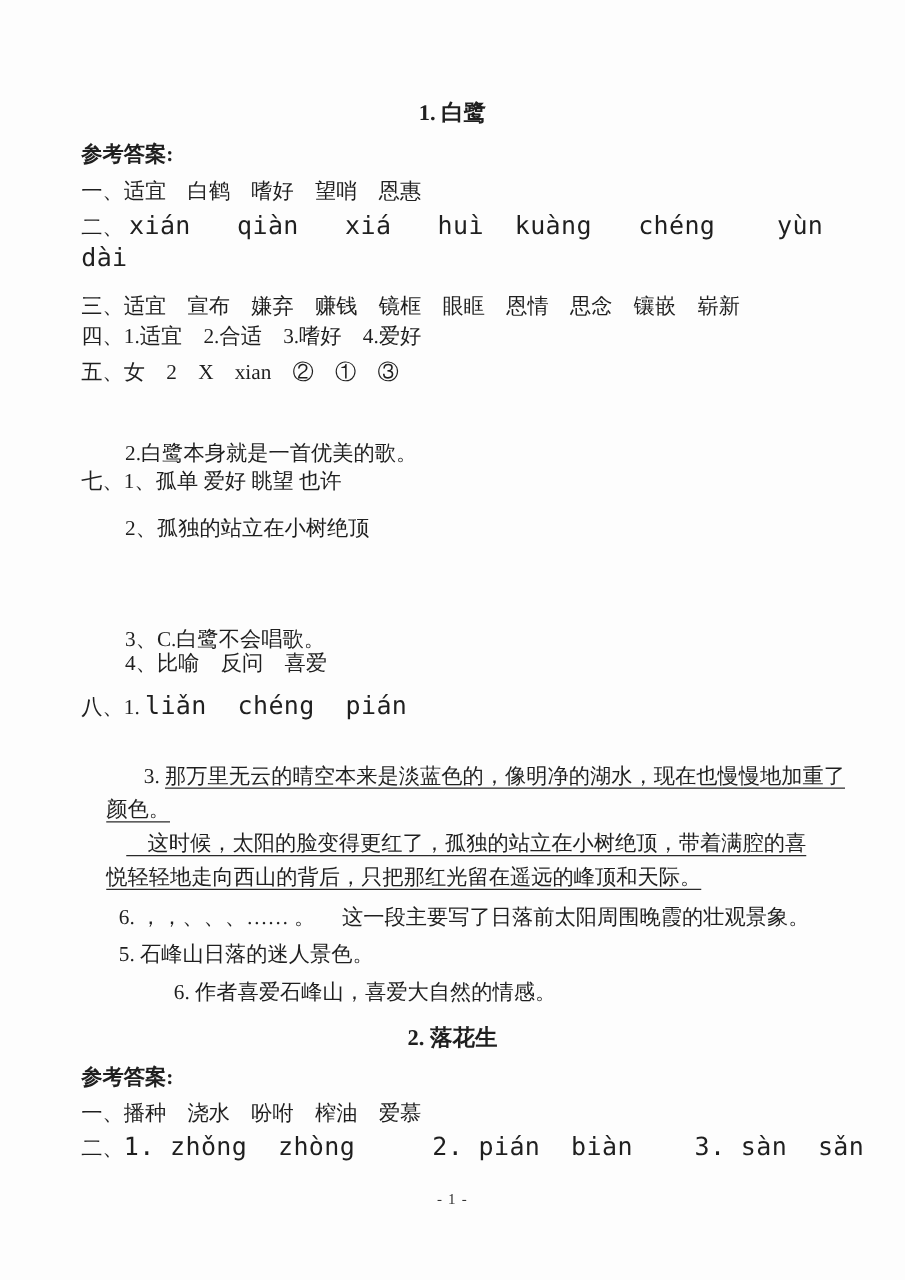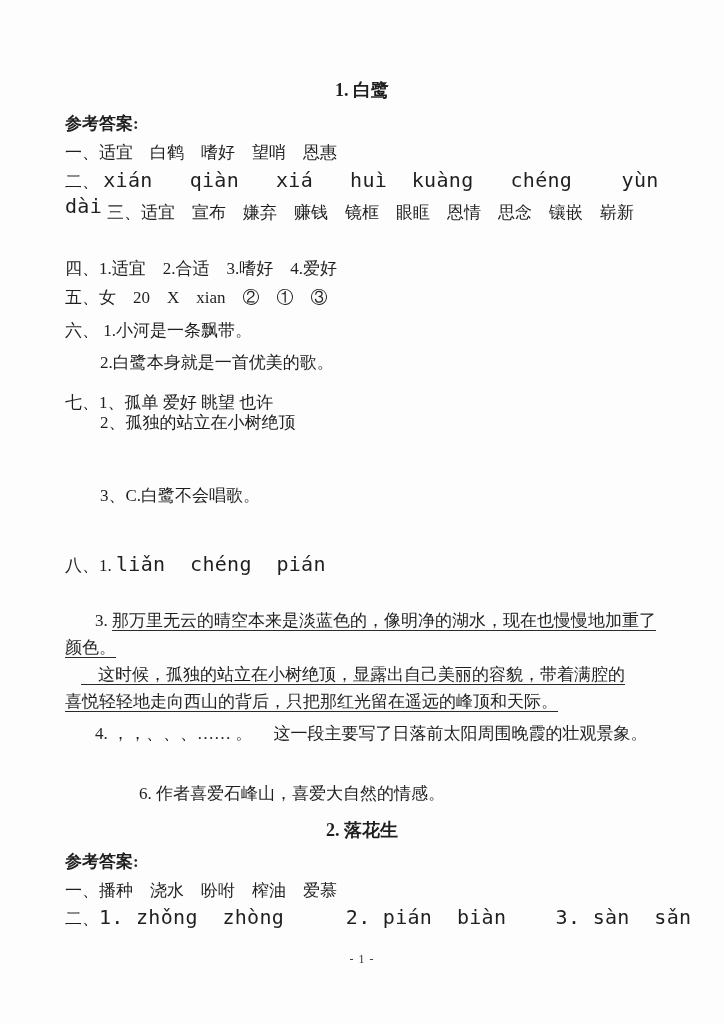--- a/index.html
+++ b/index.html
@@ -28,34 +28,34 @@
     font-family:"DejaVu Sans Mono", monospace;
     font-size:20px;
     letter-spacing:.3px;
   }
   .u{
     text-decoration:underline;
     text-decoration-thickness:1px;
     text-underline-offset:4px;
     text-decoration-color:#2a2a2a;
   }
-  .wrapblock{line-height:27px;}
+  .wrapblock{line-height:27px;margin-left:20px;}
   #p-title1{top:78px;}
   #p-ref1{top:111px;}
   #p-q1{top:140px;}
   #p-q2{top:168px;}
-  #p-q3{top:200px;margin-left:42px;}
+  #p-q3{top:232px;}
   #p-q4{top:256px;}
   #p-q5{top:285px;}
   #p-q6-1{top:318px;}
   #p-q6-2{top:350px;text-align:center;}
   #p-q6-3{top:371px;}
-  #p-q7-1{top:390px;}
+  #p-q7-1{top:372px;}
   #p-q7-2{top:410px;}
-  #p-q7-3{top:483px;}
+  #p-q7-3{top:499px;}
   #p-q7-4{top:518px;}
   #p-q8-1{top:552px;}
   #p-q8-2{top:580px;}
   #p-q8-3{top:607px;width:602px;text-indent:30px;}
   #p-q8-3b{top:661px;width:562px;text-indent:16px;}
   #p-q8-4{top:721px;}
   #p-q8-5{top:751px;}
   #p-q8-6{top:781px;margin-left:44px;}
   #p-title2{top:818px;}
   #p-ref2{top:849px;}
@@ -73,43 +73,44 @@
   <p class="line b" id="p-ref1">参考答案:</p>
 
   <p class="line" id="p-q1">一、适宜　白鹤　嗜好　望哨　恩惠</p>
 
   <p class="line" id="p-q2"><span>二、 </span><span class="pinyin">xián   qiàn   xiá   huì  kuàng   chéng    yùn   dài</span></p>
 
   <p class="line" id="p-q3">三、适宜　宣布　嫌弃　赚钱　镜框　眼眶　恩情　思念　镶嵌　崭新</p>
 
   <p class="line" id="p-q4">四、1.适宜　2.合适　3.嗜好　4.爱好</p>
 
-  <p class="line" id="p-q5">五、女　20　X　xian　②　①　③</p>
+  <p class="line" id="p-q5">五、女　2　X　xian　②　①　③</p>
 
-  <p class="line" id="p-q6-1">六、 1.小河是一条飘带。</p>
 
   <p class="line ind1" id="p-q6-2">2.白鹭本身就是一首优美的歌。</p>
 
 
   <p class="line" id="p-q7-1">七、1、孤单 爱好 眺望 也许</p>
 
   <p class="line ind1" id="p-q7-2">2、孤独的站立在小树绝顶</p>
 
   <p class="line ind1" id="p-q7-3">3、C.白鹭不会唱歌。</p>
 
+  <p class="line ind1" id="p-q7-4">4、比喻　反问　喜爱</p>
 
   <p class="line" id="p-q8-1"><span>八、1. </span><span class="pinyin">liǎn  chéng  pián</span></p>
 
 
   <p class="line wrapblock" id="p-q8-3"><span>3. </span><span class="u">那万里无云的晴空本来是淡蓝色的，像明净的湖水，现在也慢慢地加重了颜色。</span></p>
 
-  <p class="line wrapblock" id="p-q8-3b"><span class="u">　这时候，孤独的站立在小树绝顶，显露出自己美丽的容貌，带着满腔的喜悦轻轻地走向西山的背后，只把那红光留在遥远的峰顶和天际。</span></p>
+  <p class="line wrapblock" id="p-q8-3b"><span class="u">　这时候，太阳的脸变得更红了，孤独的站立在小树绝顶，带着满腔的喜悦轻轻地走向西山的背后，只把那红光留在遥远的峰顶和天际。</span></p>
 
-  <p class="line ind2" id="p-q8-4">4. ，，、、、…… 。　 这一段主要写了日落前太阳周围晚霞的壮观景象。</p>
+  <p class="line ind2" id="p-q8-4">6. ，，、、、…… 。　 这一段主要写了日落前太阳周围晚霞的壮观景象。</p>
 
+  <p class="line ind2" id="p-q8-5">5. 石峰山日落的迷人景色。</p>
 
   <p class="line ind2" id="p-q8-6">6. 作者喜爱石峰山，喜爱大自然的情感。</p>
 
   <p class="line center b title" id="p-title2">2. 落花生</p>
 
   <p class="line b" id="p-ref2">参考答案:</p>
 
   <p class="line" id="p-l2q1">一、播种　浇水　吩咐　榨油　爱慕</p>
 
   <p class="line" id="p-l2q2"><span>二、</span><span class="pinyin">1. zhǒng  zhòng     2. pián  biàn    3. sàn  sǎn</span></p>

